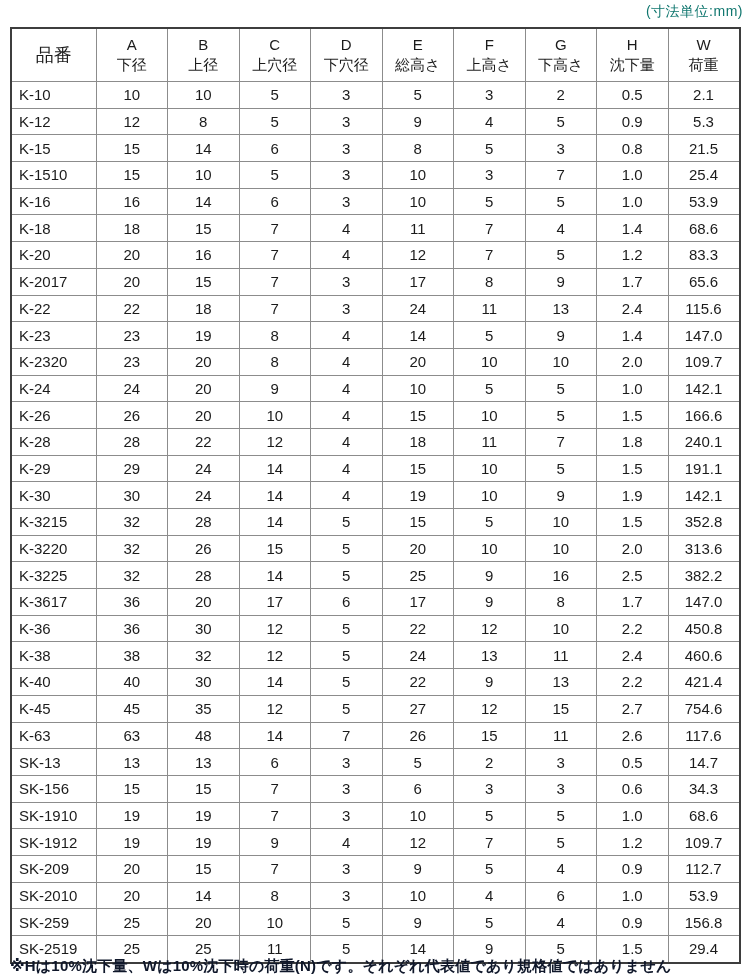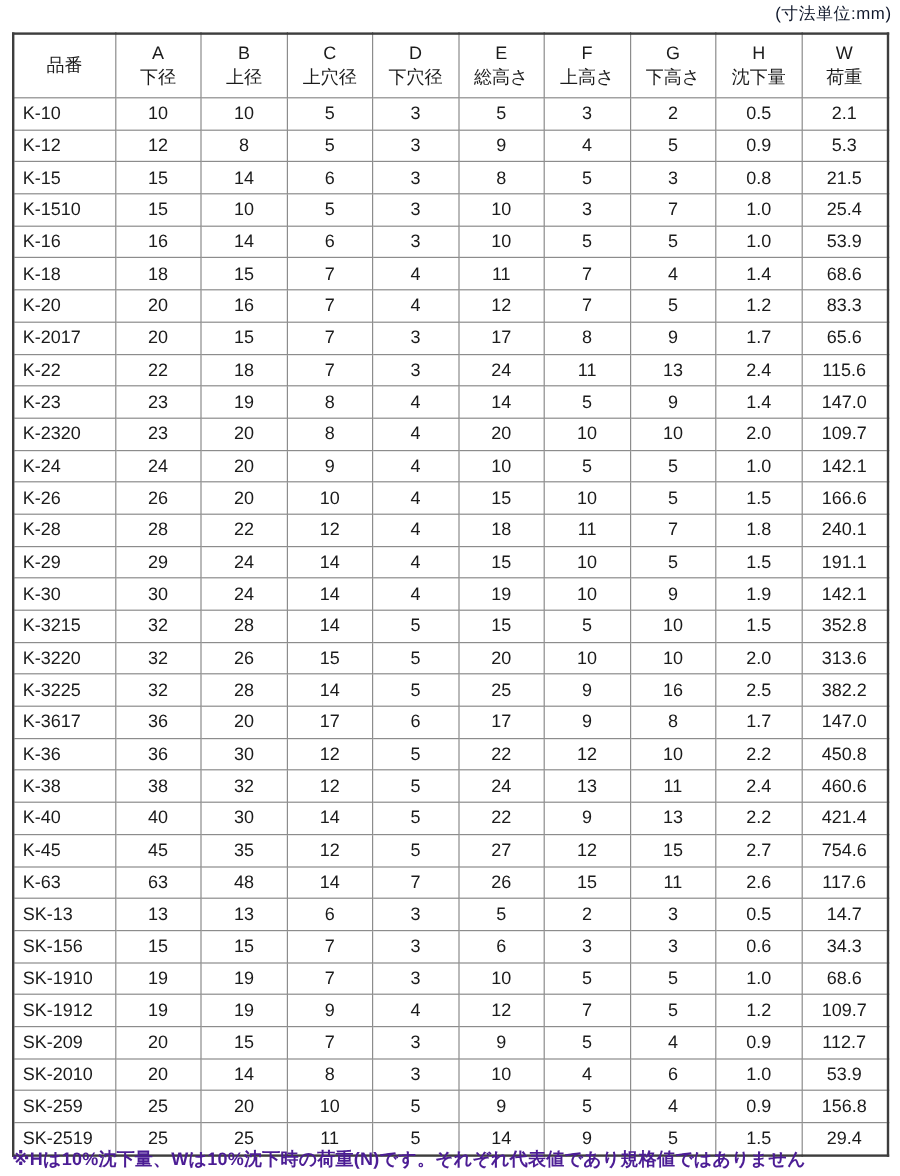--- a/index.html
+++ b/index.html
@@ -10,21 +10,21 @@
     color:#1b1b1b;
     position:relative;
     overflow:hidden;
   }
   .unit-note{
     position:absolute;
     top:3px;
     right:7px;
     font-size:14px;
     letter-spacing:0.5px;
-    color:#0f172a;
+    color:#0f766e;
   }
   table.spec-table{
     position:absolute;
     left:10px;
     top:27px;
     width:729px;
     border-collapse:collapse;
     table-layout:fixed;
     border:2px solid #3d3d3d;
     background:#ffffff;
@@ -38,41 +38,41 @@
     color:#1b1b1b;
     padding:0;
     overflow:hidden;
     white-space:nowrap;
   }
   .spec-table thead th{
     height:52px;
     line-height:1.35;
   }
   .spec-table thead .part-head{
-    font-size:15px;
+    font-size:18px;
   }
   .spec-table tbody td{
     height:25.7px;
   }
   .spec-table td.part-cell{
     text-align:left;
     padding-left:7px;
     margin-left:45px;
   }
   .col-letter{display:block;font-size:15px;}
   .col-label{display:block;font-size:15px;}
   .footnote{
     position:absolute;
     left:10px;
     top:957px;
     width:740px;
     font-size:15px;
     font-weight:bold;
     letter-spacing:0.2px;
-    color:#4c1d95;
+    color:#0f172a;
     white-space:nowrap;
   }
 </style>
 </head>
 <body>
 
 <div class="unit-note">(寸法単位:mm)</div>
 
 <table class="spec-table">
   <colgroup>

